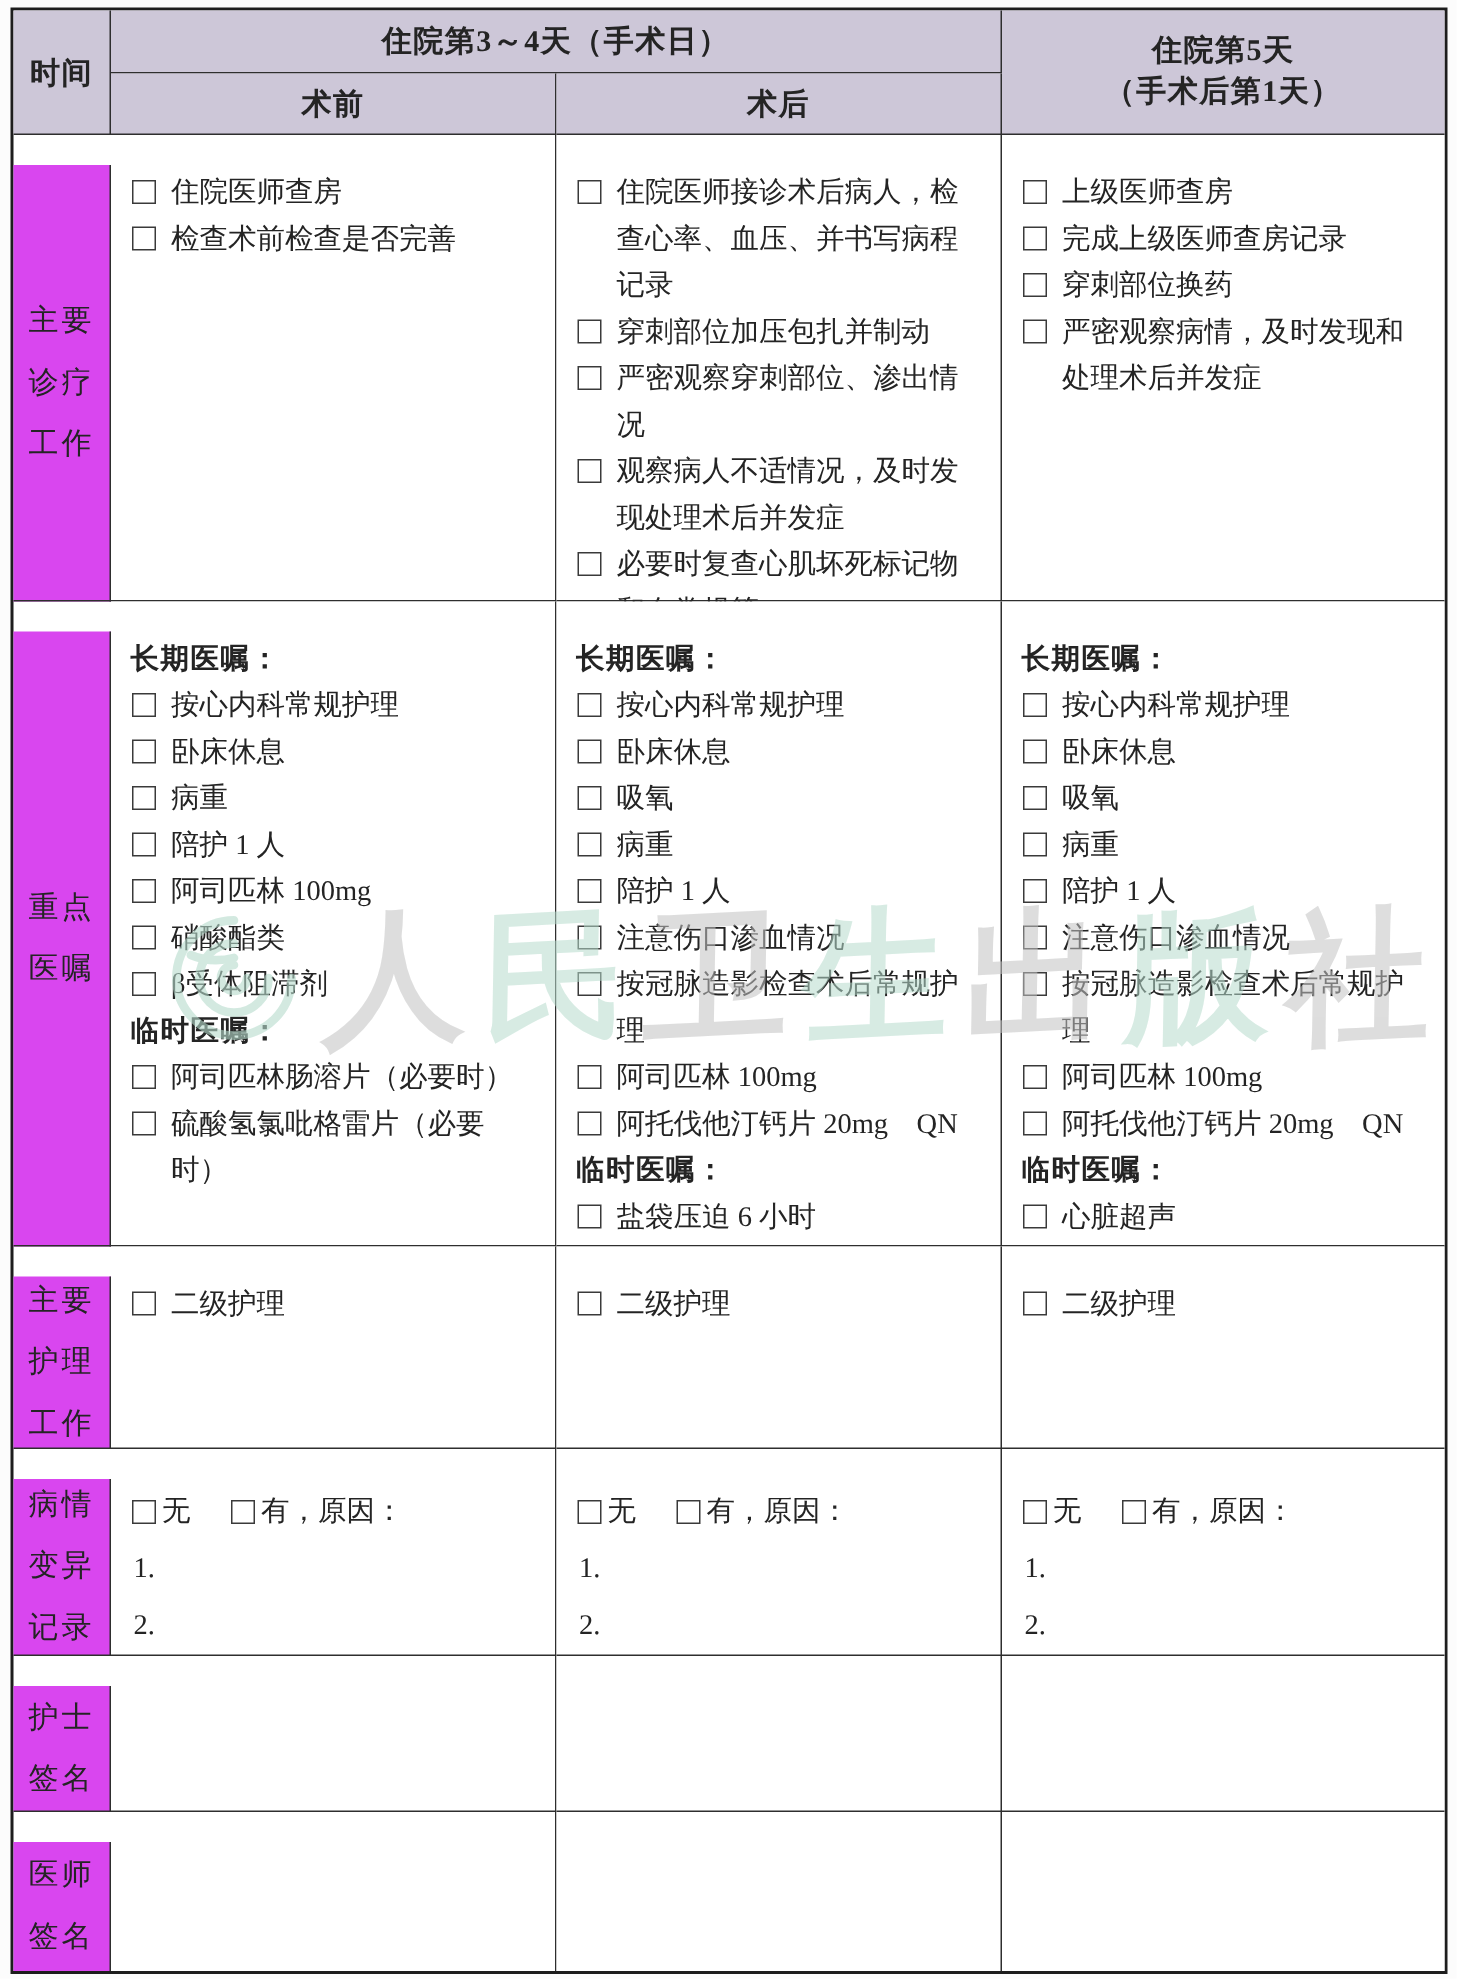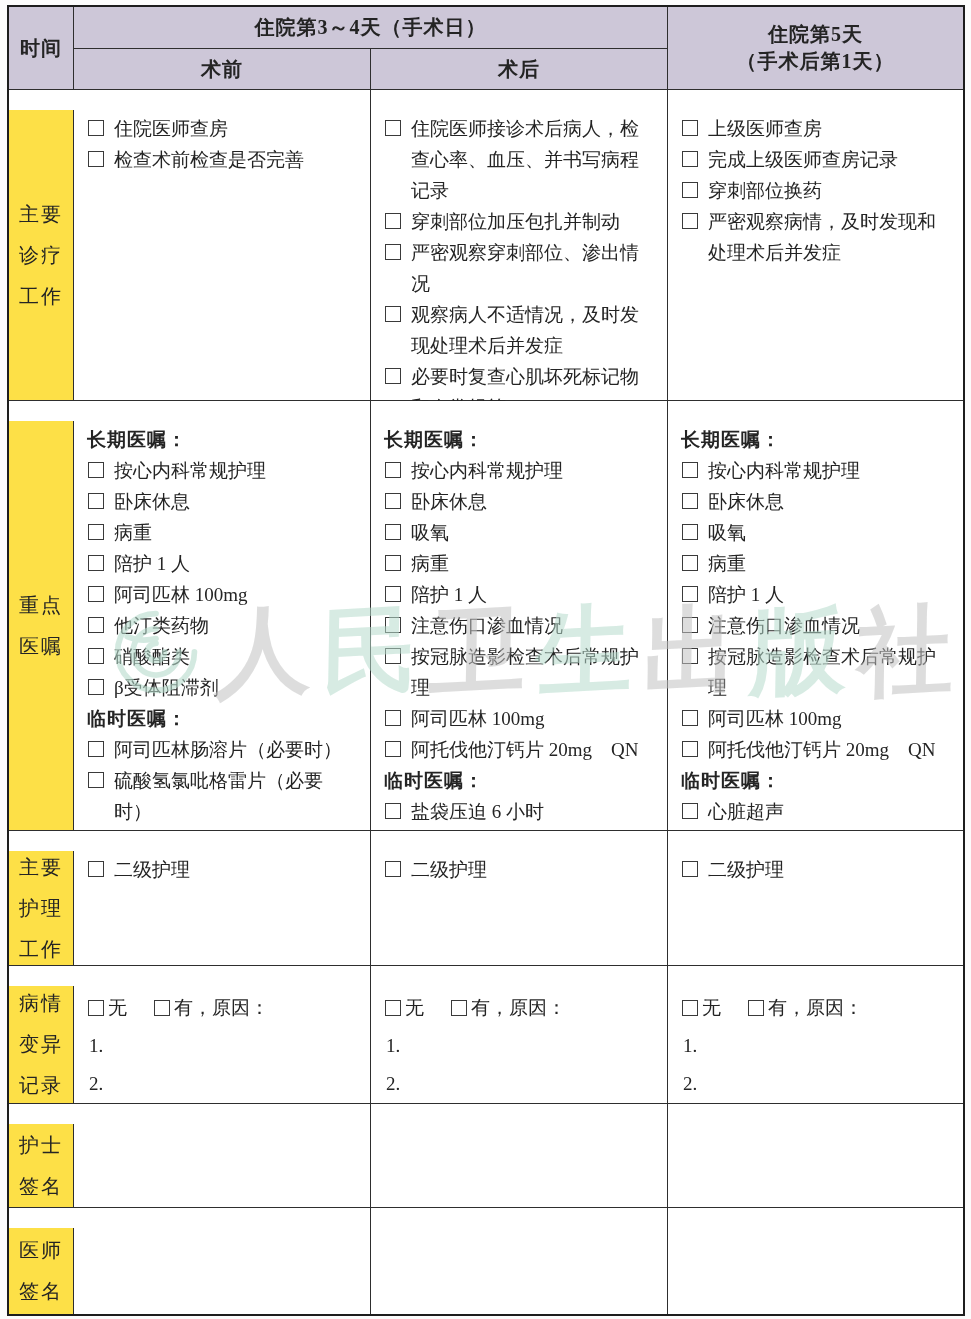--- a/index.html
+++ b/index.html
@@ -31,21 +31,21 @@
     text-align:center;letter-spacing:1px;
   }
   .time-cell{grid-row:1/3;grid-column:1;}
   .group1-cell{grid-row:1;grid-column:2/4;}
   .group2-cell{grid-row:1/3;grid-column:4;flex-direction:column;line-height:27px;}
   .sub-pre-cell{grid-row:2;grid-column:2;}
   .sub-post-cell{grid-row:2;grid-column:3;}
   .label-cell{
     display:flex;flex-direction:column;justify-content:center;align-items:center;
     font-size:20px;line-height:41px;letter-spacing:2px;
-    background:#fde047;
+    background:#d946ef;
     margin-top:20px;
   }
   .content-cell{
     padding:23px 10px 21px 13px;
     font-size:19px;line-height:31px;
     background:#ffffff;
   }
   .item{display:flex;align-items:flex-start;}
   .cb{
     width:14px;height:14px;flex:none;
@@ -178,24 +178,20 @@
       <div class="item">
         <span class="cb"></span>
         <span class="txt">陪护 1 人</span>
       </div>
       <div class="item">
         <span class="cb"></span>
         <span class="txt">阿司匹林 100mg</span>
       </div>
       <div class="item">
         <span class="cb"></span>
-        <span class="txt">他汀类药物</span>
-      </div>
-      <div class="item">
-        <span class="cb"></span>
         <span class="txt">硝酸酯类</span>
       </div>
       <div class="item">
         <span class="cb"></span>
         <span class="txt">β受体阻滞剂</span>
       </div>
       <div class="order-head">临时医嘱：</div>
       <div class="item">
         <span class="cb"></span>
         <span class="txt">阿司匹林肠溶片（必要时）</span>

